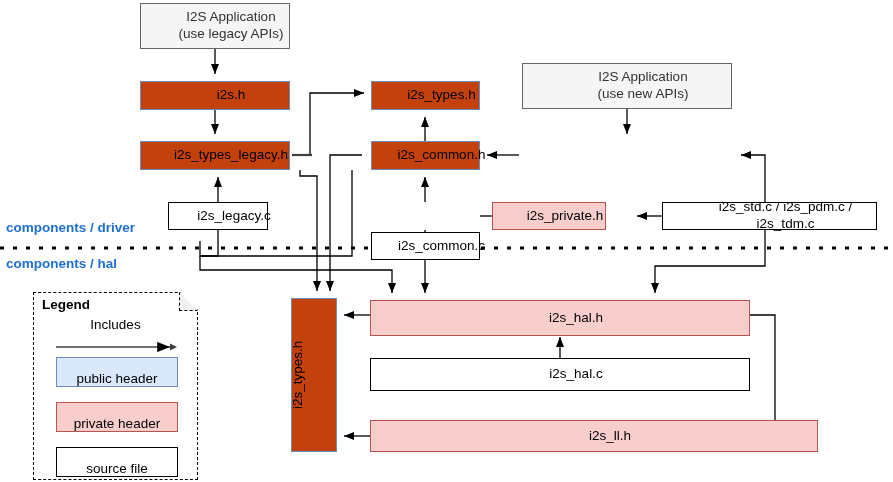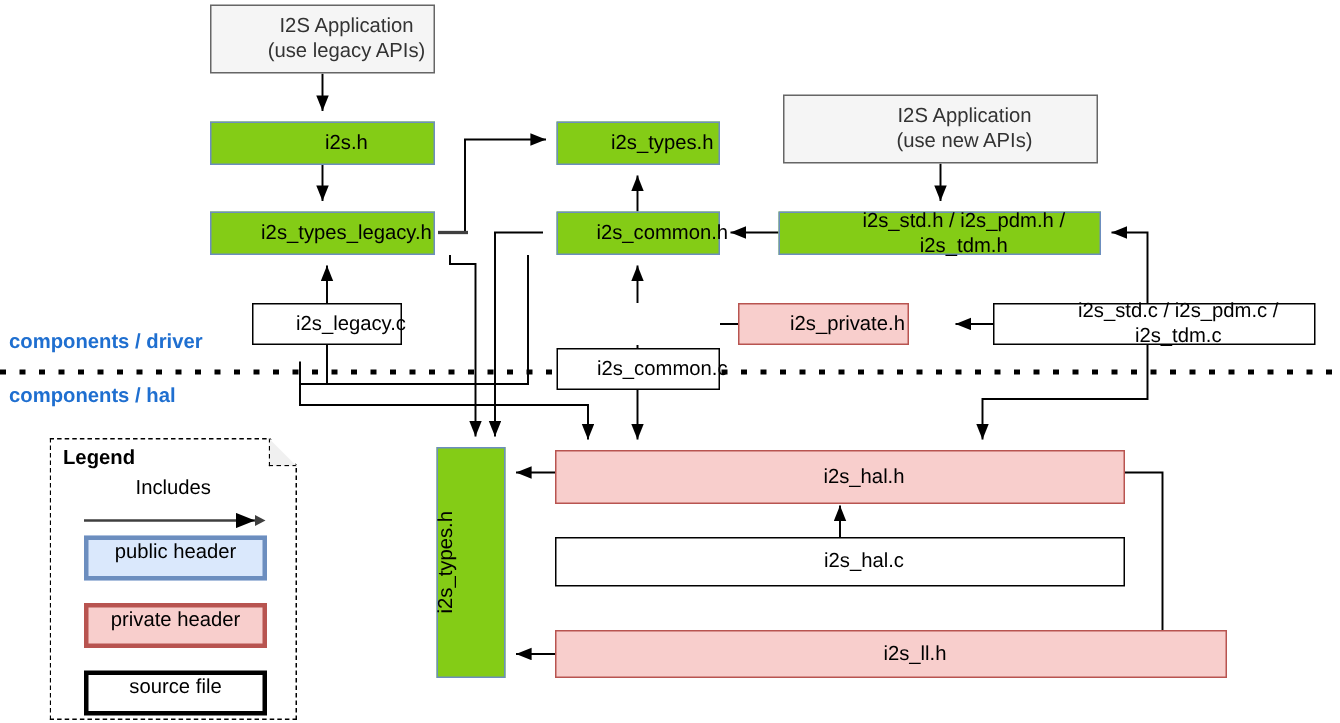--- a/index.html
+++ b/index.html
@@ -2,38 +2,38 @@
 <html><head>
 <meta charset="utf-8">
 <style>
   html,body{margin:0;padding:0;background:#ffffff;}
   body{font-family:"Liberation Sans", sans-serif;}
   #stage{position:relative;width:893px;height:482px;background:#ffffff;overflow:hidden;}
   #wires{position:absolute;left:0;top:0;width:893px;height:482px;}
   .node{position:absolute;box-sizing:border-box;display:flex;align-items:center;justify-content:center;
         text-align:center;font-size:13.5px;line-height:1.25;color:#000000;border:1px solid #000000;
         background:#ffffff;z-index:3;padding-left:32px;}
-  .pub{background:#84cc16;border-color:#6c8ebf;}
+  .pub{background:#c2410c;border-color:#6c8ebf;}
   .priv{background:#f8cecc;border-color:#b85450;}
   .src{background:#ffffff;border-color:#000000;}
   .app{background:#f5f5f5;border-color:#666666;color:#333333;}
   .vert{writing-mode:vertical-rl;transform:rotate(180deg);}
   .zone-label{position:absolute;color:#1f6fd0;font-weight:bold;font-size:13.5px;z-index:4;}
   #legend{position:absolute;left:33px;top:292px;width:165px;height:188px;z-index:5;}
   #legend .body{position:absolute;inset:0;border:1px dashed #000;
         background:#ffffff;
         clip-path:polygon(0 0, calc(100% - 18px) 0, 100% 18px, 100% 100%, 0 100%);}
   #legend .fold{position:absolute;right:0;top:0;width:18px;height:18px;
         border-left:1px dashed #000;border-bottom:1px dashed #000;background:#f0f0f0;
         clip-path:polygon(0 0, 100% 100%, 0 100%);}
   .lg-title{position:absolute;left:9px;top:5px;font-size:13.5px;font-weight:bold;color:#000;}
   .lg-inc{position:absolute;left:0;right:0;top:25px;text-align:center;font-size:13.5px;color:#000;}
   .lg-arrow{position:absolute;left:23px;top:50px;width:122px;height:10px;}
   .lg-box{position:absolute;left:23px;width:122px;height:30px;box-sizing:border-box;
-        display:flex;align-items:flex-start;justify-content:center;font-size:13.5px;border:3px solid #0ea5e9;}
+        display:flex;align-items:flex-end;justify-content:center;font-size:13.5px;border:1px solid #0ea5e9;}
   .lg1{top:65px;background:#dae8fc;border-color:#6c8ebf;}
   .lg2{top:110px;background:#f8cecc;border-color:#b85450;}
   .lg3{top:155px;background:#ffffff;border-color:#000000;}
 </style>
 </head>
 <body>
 
 <div id="stage">
 
   <svg id="wires" viewBox="0 0 893 482">
@@ -131,23 +131,20 @@
     <span>i2s_private.h</span>
   </div>
 
   <div class="node app" style="left:522px;top:63px;width:210px;height:46px;">
     <div>
       <div>I2S Application</div>
       <div>(use new APIs)</div>
     </div>
   </div>
 
-  <div class="node pub" style="left:519px;top:141px;width:215px;height:29px;">
-    <span>i2s_std.h / i2s_pdm.h / i2s_tdm.h</span>
-  </div>
 
   <div class="node src" style="left:662px;top:202px;width:215px;height:28px;">
     <span>i2s_std.c / i2s_pdm.c / i2s_tdm.c</span>
   </div>
 
   <div class="zone-label" style="left:6px;top:220px;">components / driver</div>
   <div class="zone-label" style="left:6px;top:256px;">components / hal</div>
 
   <div class="node pub vert" style="left:291px;top:298px;width:46px;height:154px;">
     <span>i2s_types.h</span>

